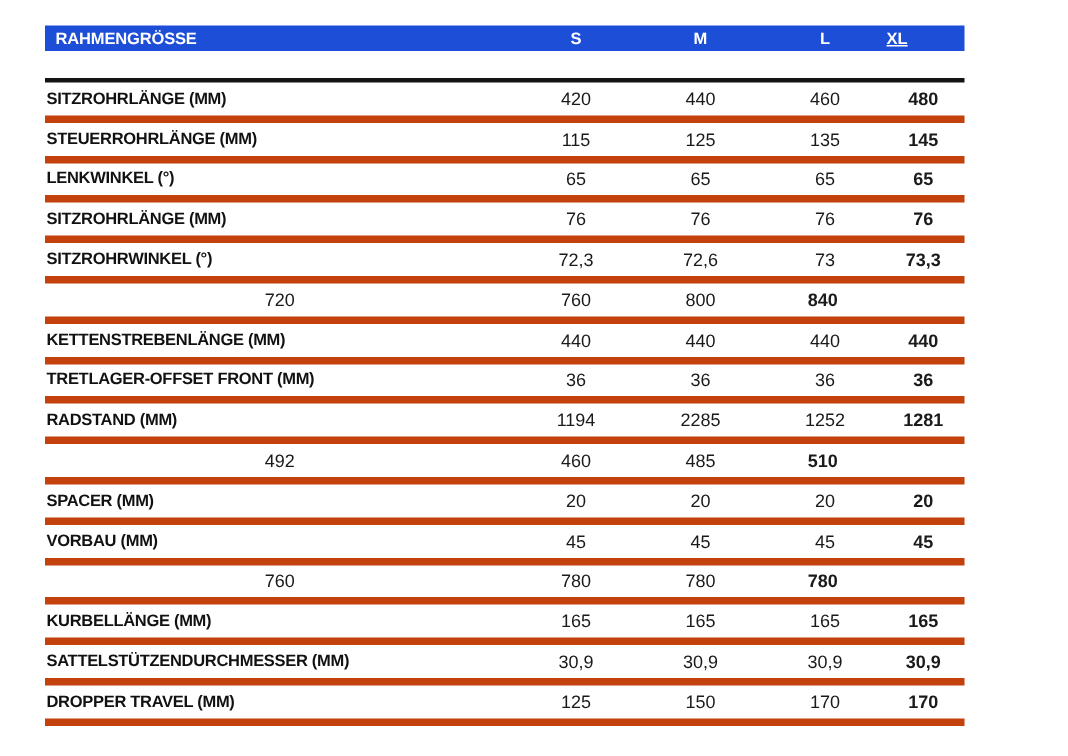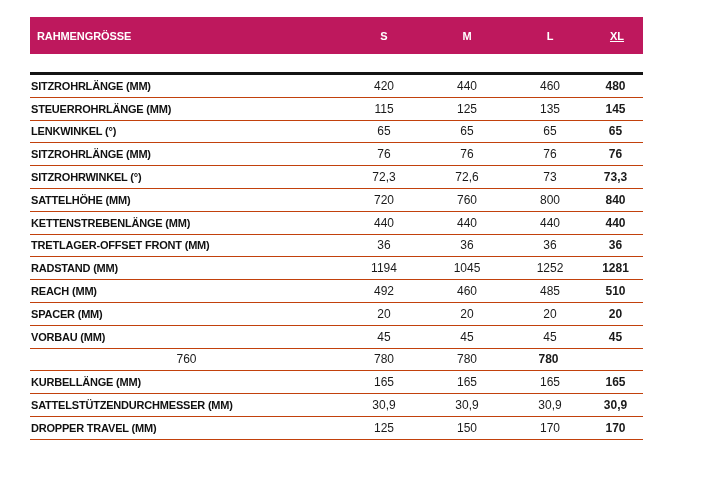--- a/index.html
+++ b/index.html
@@ -20,51 +20,51 @@
     left: 30px;
     top: 17px;
     width: 613px;
   }
   .grid-row {
     display: grid;
     grid-template-columns: 1fr 82px 84px 82px 52px;
     align-items: center;
   }
   .header-row {
-    background: #be185d;
+    background: #1d4ed8;
     color: #ffffff;
-    height: 37px;
+    height: 17px;
   }
   .header-row .label-cell {
     padding-left: 7px;
     font-size: 11px;
     font-weight: 700;
     letter-spacing: -0.1px;
   }
   .header-row .num-cell {
     font-size: 11px;
     font-weight: 700;
     text-align: center;
   }
   .header-row .num-cell.last {
-    text-align: center;
+    text-align: left;
     padding-right: 0;
     text-decoration: underline;
   }
   .header-gap {
     height: 18px;
     background: #ffffff;
   }
   .thick-rule {
     height: 3px;
     background: #141414;
   }
   .data-row {
     height: 21.8px;
-    border-bottom: 1px solid #c2410c;
+    border-bottom: 5px solid #c2410c;
   }
   .data-row .label-cell {
     font-size: 11px;
     font-weight: 700;
     color: #111111;
     letter-spacing: -0.2px;
     padding-left: 1px;
     white-space: nowrap;
   }
   .data-row .num-cell {
@@ -132,21 +132,20 @@
 
   <div class="grid-row data-row">
     <div class="label-cell">SITZROHRWINKEL (°)</div>
     <div class="num-cell">72,3</div>
     <div class="num-cell">72,6</div>
     <div class="num-cell">73</div>
     <div class="num-cell last">73,3</div>
   </div>
 
   <div class="grid-row data-row">
-    <div class="label-cell">SATTELHÖHE (MM)</div>
     <div class="num-cell">720</div>
     <div class="num-cell">760</div>
     <div class="num-cell">800</div>
     <div class="num-cell last">840</div>
   </div>
 
   <div class="grid-row data-row">
     <div class="label-cell">KETTENSTREBENLÄNGE (MM)</div>
     <div class="num-cell">440</div>
     <div class="num-cell">440</div>
@@ -158,28 +157,27 @@
     <div class="label-cell">TRETLAGER-OFFSET FRONT (MM)</div>
     <div class="num-cell">36</div>
     <div class="num-cell">36</div>
     <div class="num-cell">36</div>
     <div class="num-cell last">36</div>
   </div>
 
   <div class="grid-row data-row">
     <div class="label-cell">RADSTAND (MM)</div>
     <div class="num-cell">1194</div>
-    <div class="num-cell">1045</div>
+    <div class="num-cell">2285</div>
     <div class="num-cell">1252</div>
     <div class="num-cell last">1281</div>
   </div>
 
 
   <div class="grid-row data-row">
-    <div class="label-cell">REACH (MM)</div>
     <div class="num-cell">492</div>
     <div class="num-cell">460</div>
     <div class="num-cell">485</div>
     <div class="num-cell last">510</div>
   </div>
 
   <div class="grid-row data-row">
     <div class="label-cell">SPACER (MM)</div>
     <div class="num-cell">20</div>
     <div class="num-cell">20</div>

